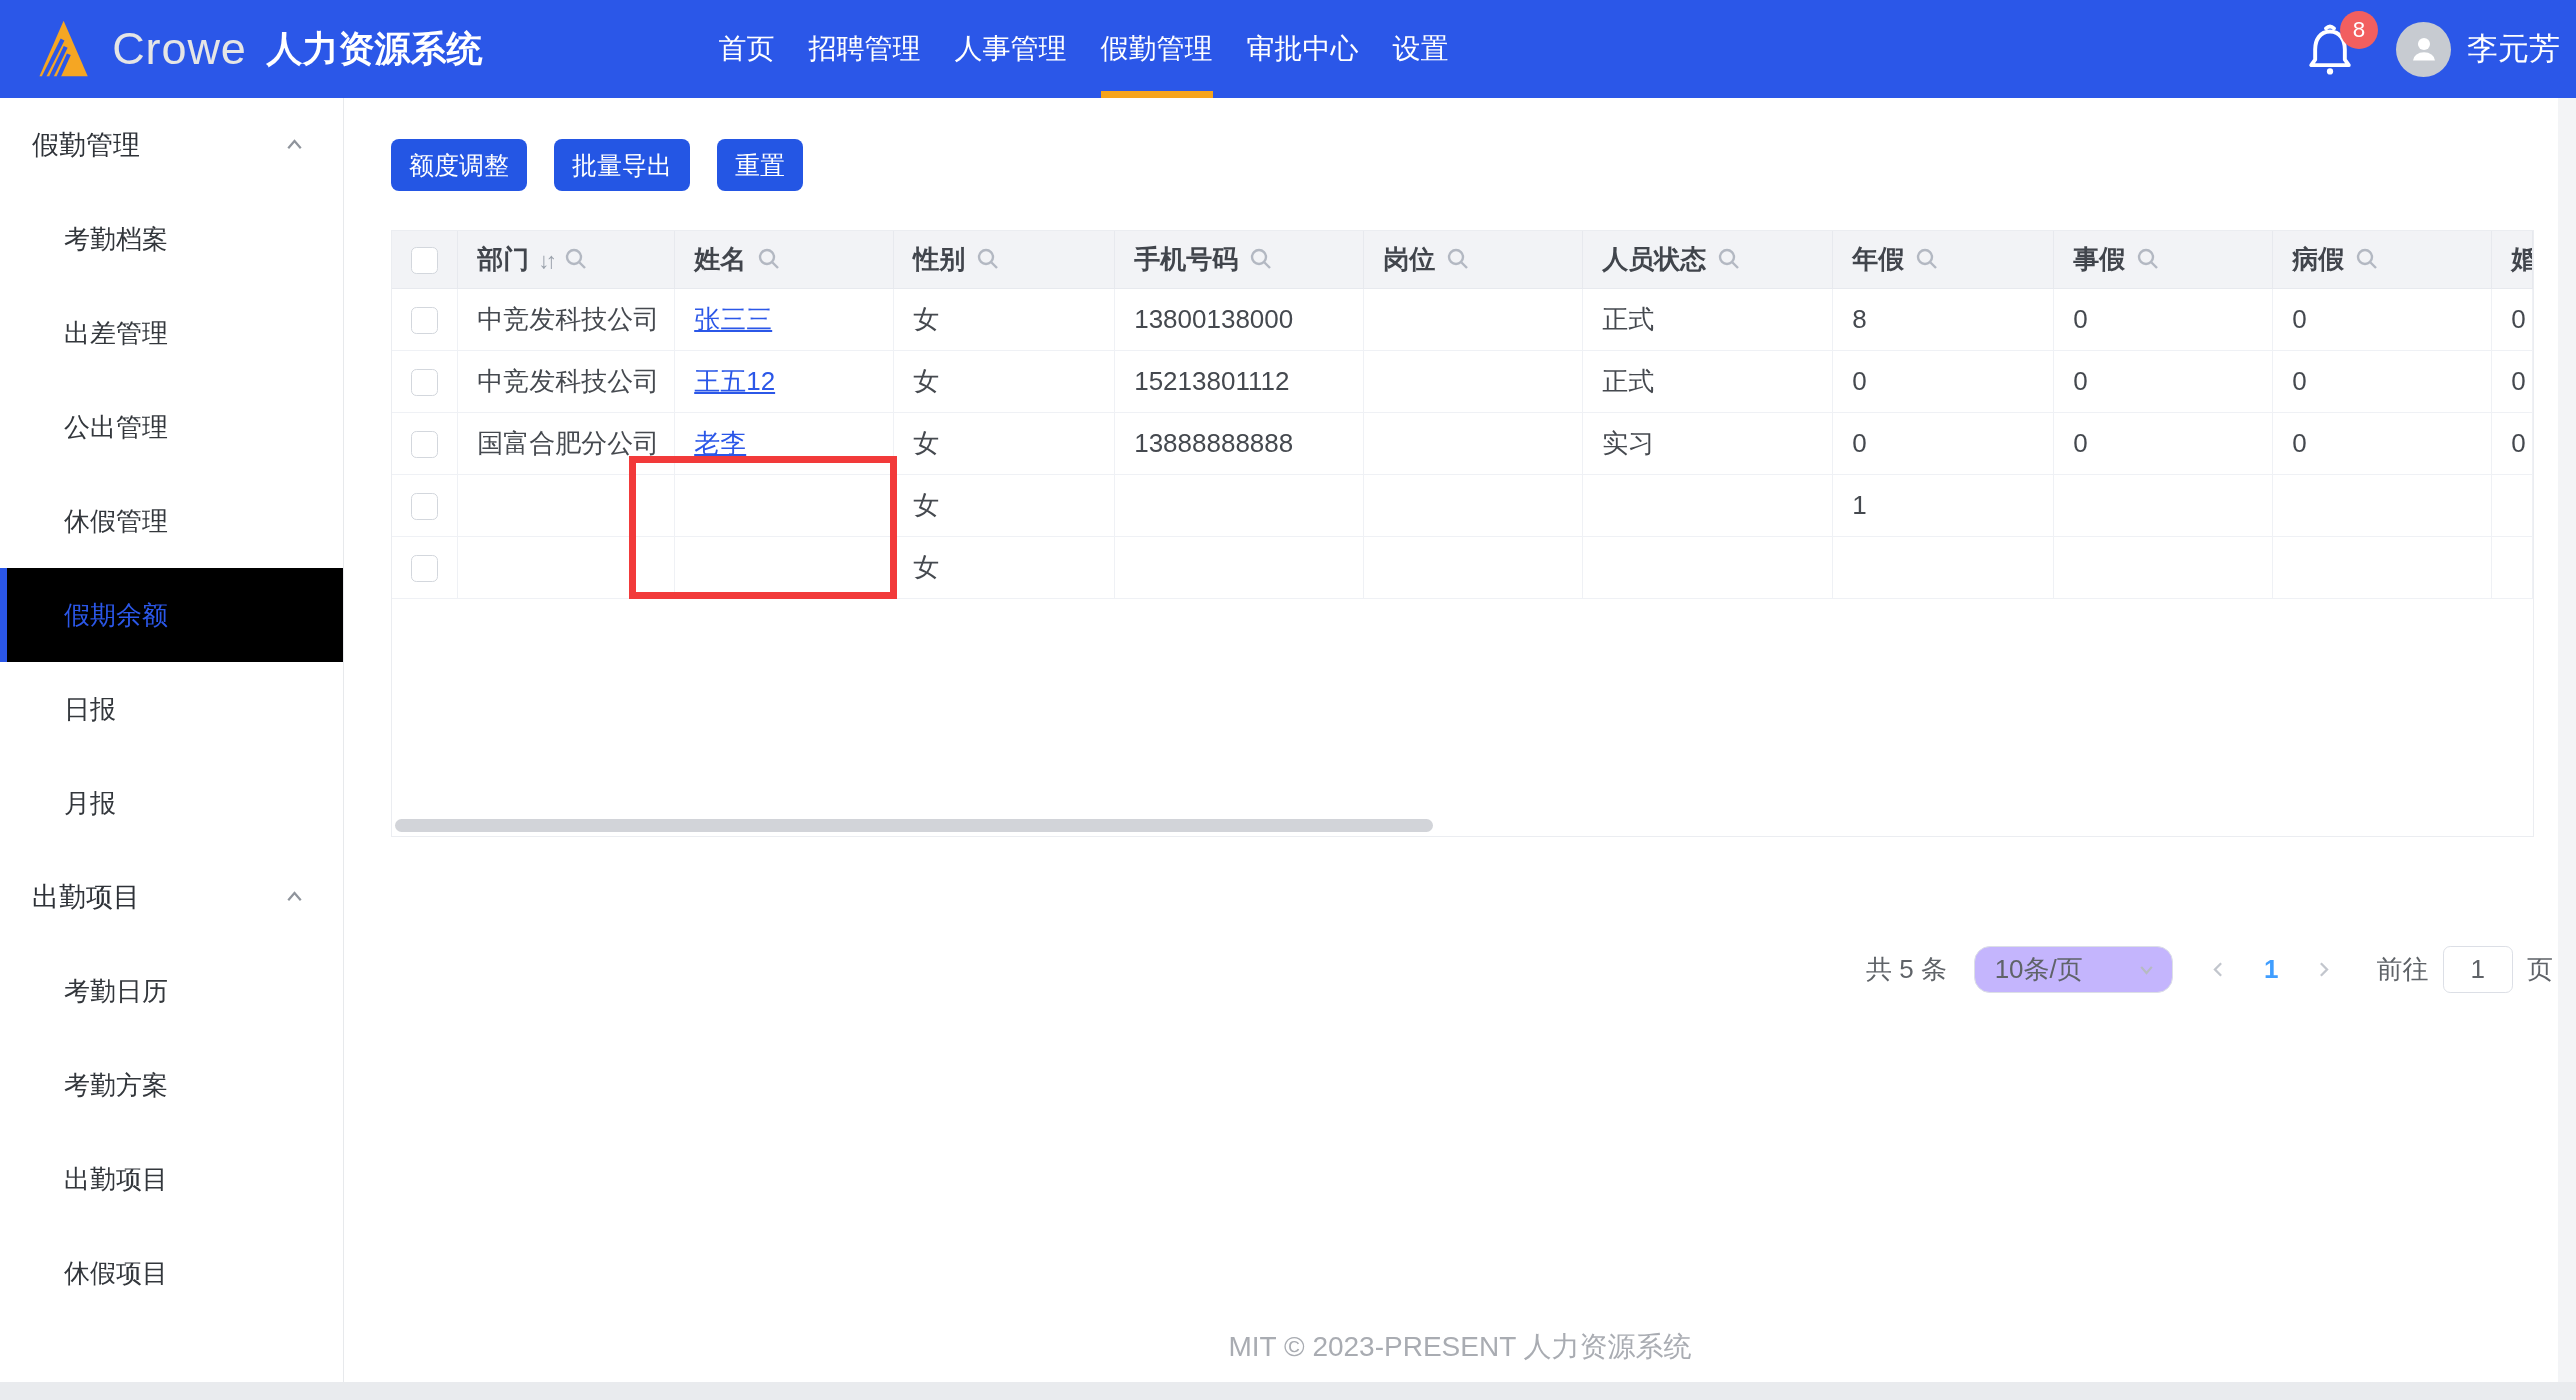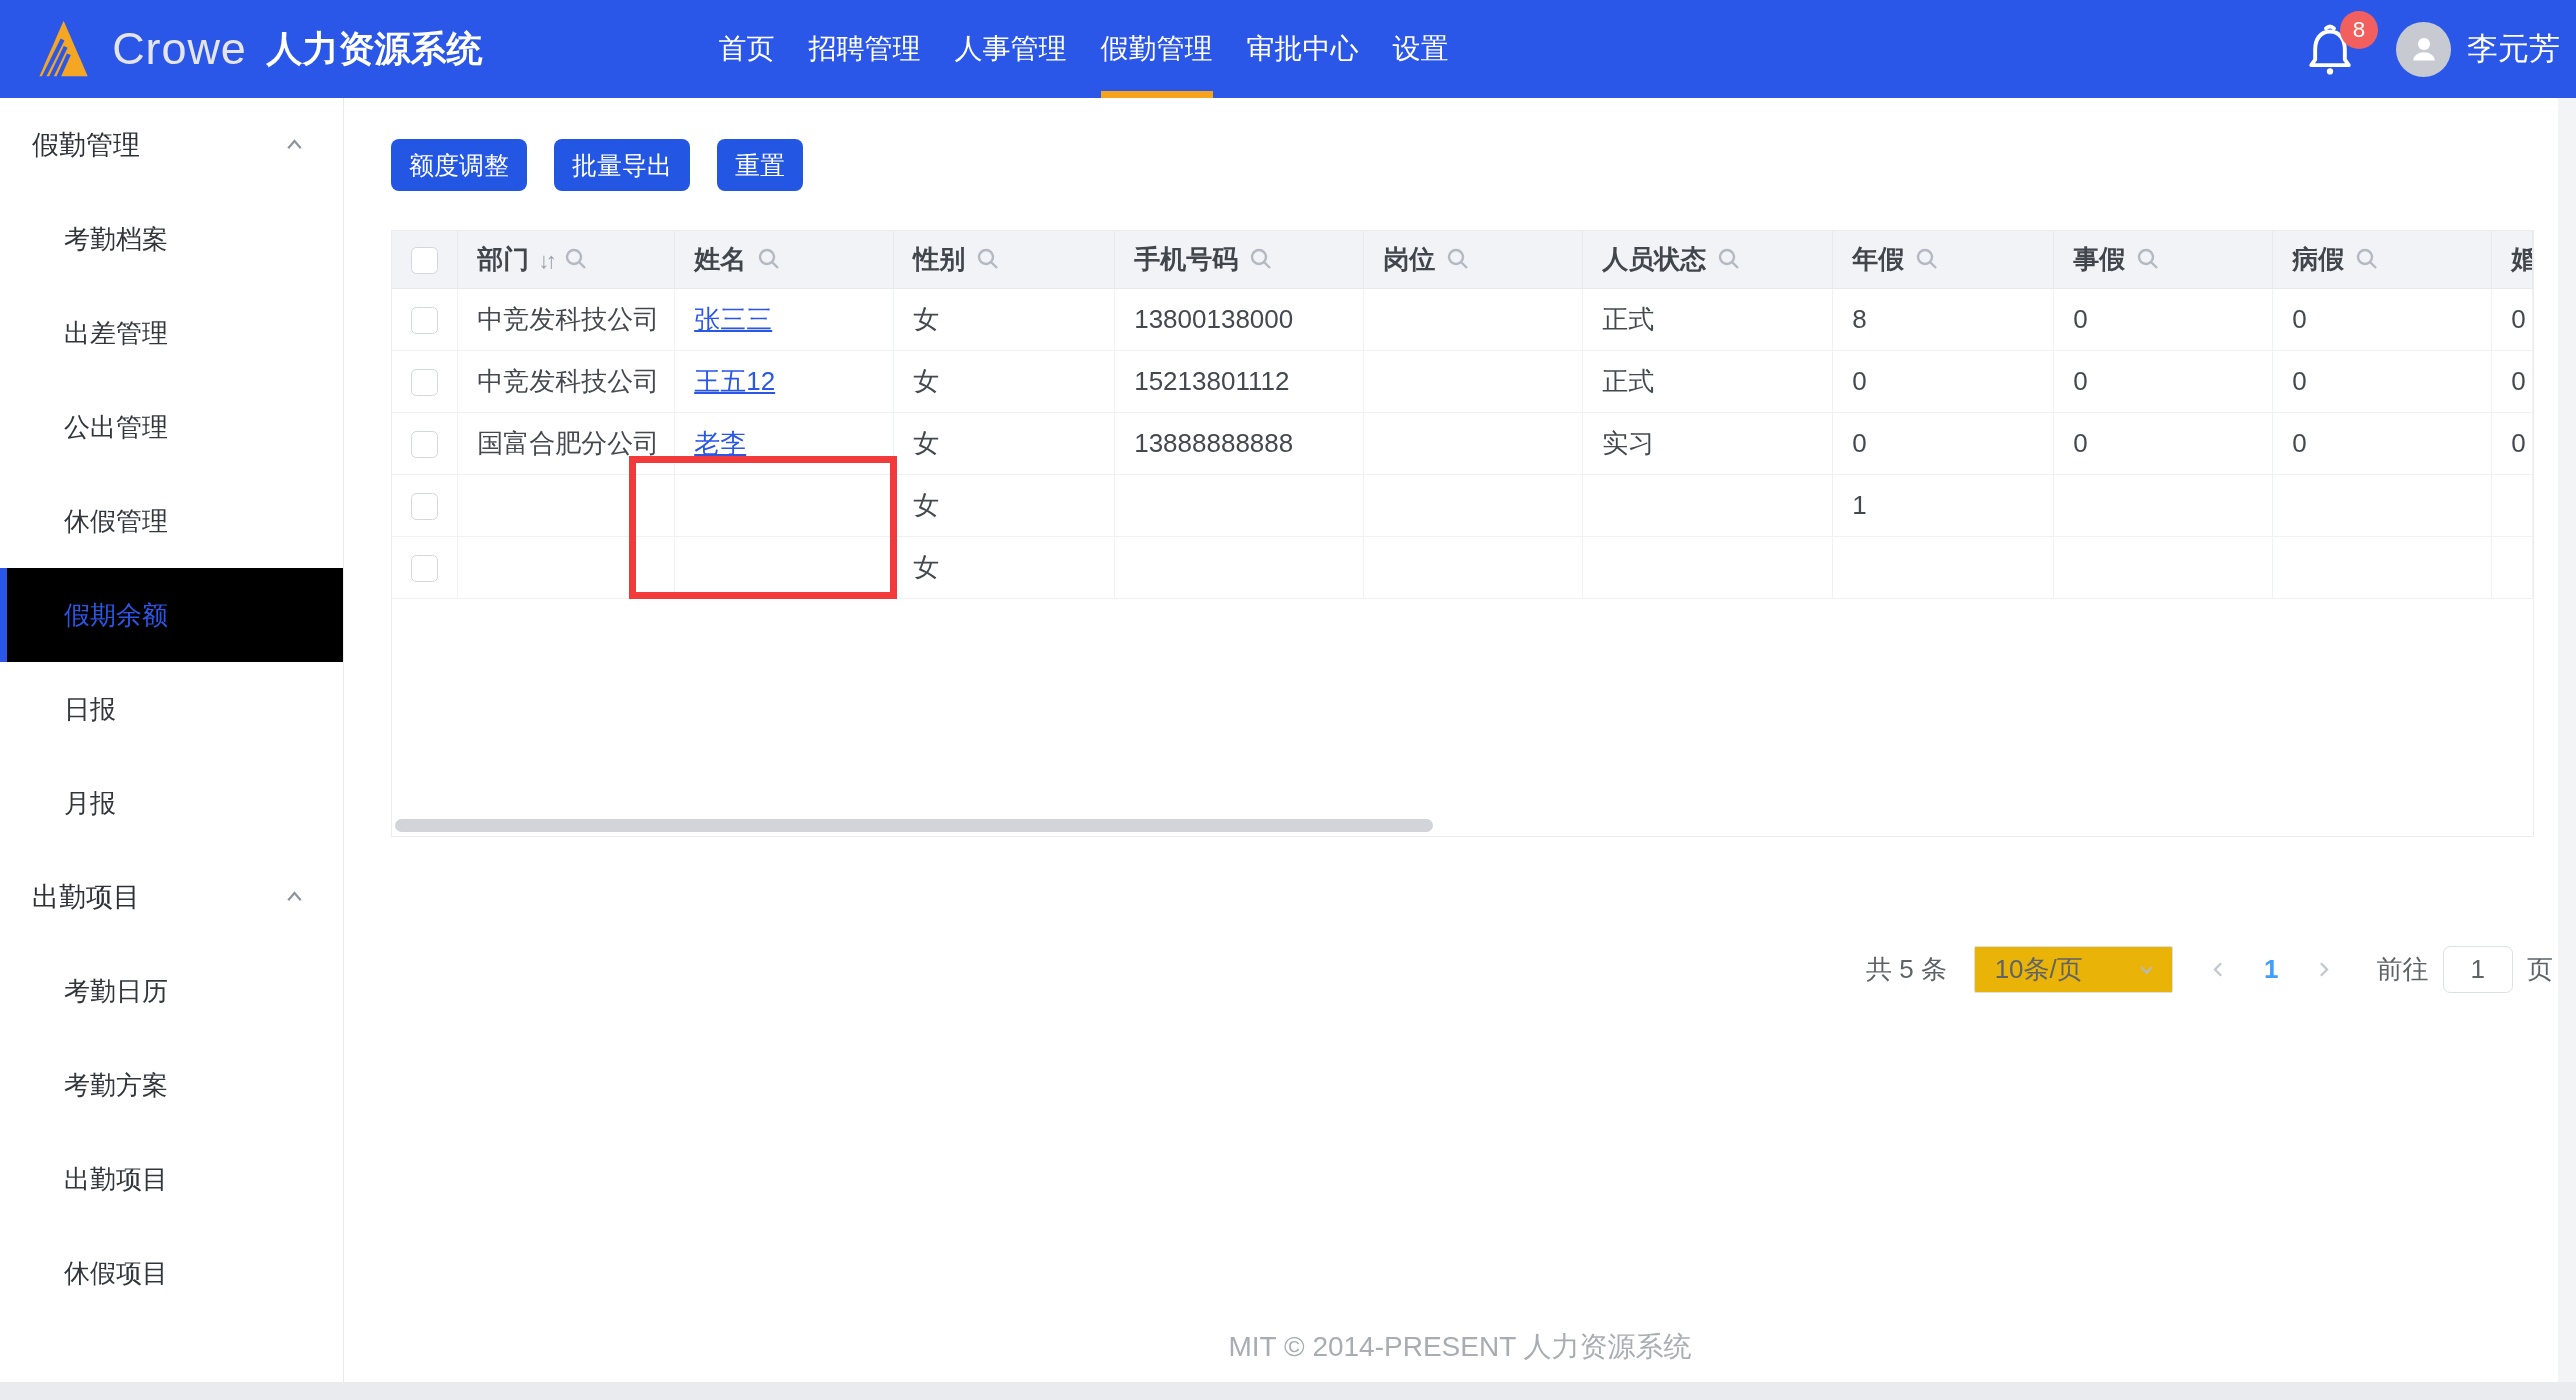--- a/index.html
+++ b/index.html
@@ -57,23 +57,23 @@
   .hscroll-thumb { position:absolute; left:2.7px; bottom:3.6px; width:1038px; height:13.4px;
                    border-radius:7.2px; background:#d2d4d9; cursor:pointer; }
   .red-box { position:absolute; left:285px; top:358px; width:268px; height:143px;
              border:7.2px solid #f23a3a; z-index:6; }
   .red-note { position:absolute; left:709px; top:540px; font-size:34px; color:#f8473e;
               white-space:nowrap; z-index:6; }
   
   .pagination { position:absolute; top:848px; right:23px; height:47px; display:flex;
                 align-items:center; font-size:26px; color:#5f6368; }
   .pg-total { margin-right:27px; white-space:nowrap; }
-  .pg-size { width:199px; height:47px; border:1.8px solid #dcdfe6; border-radius:2px;
+  .pg-size { width:199px; height:47px; border:1.8px solid #dcdfe6; border-radius:16px;
              display:flex; align-items:center; justify-content:space-between;
-             padding:0 14.3px 0 19.7px; cursor:pointer; background:#eab308; white-space:nowrap; }
+             padding:0 14.3px 0 19.7px; cursor:pointer; background:#c4b5fd; white-space:nowrap; }
   .pg-arrow { width:23px; height:23px; margin-left:34px; cursor:pointer; }
   .pg-cur { color:#409eff; font-weight:bold; margin-left:34px; cursor:pointer; }
   .pg-goto { margin-left:41px; white-space:nowrap; }
   .pg-input { width:70px; height:47px; border:1.8px solid #dcdfe6; border-radius:7.2px; margin-left:14.3px;
               text-align:center; font-size:26px; color:#5f6368; outline:none; background:#fff;
               font-family:"Liberation Sans","DejaVu Sans",sans-serif; }
   .pg-page { margin-left:14.3px; }
   .footer { position:absolute; top:1230px; left:0; width:100%; text-align:center;
             font-size:28px; color:#a9acb2; white-space:nowrap; }
   .vscroll { position:absolute; right:0; top:0; width:18px; height:1284px; background:#f3f4f6; }
@@ -301,20 +301,20 @@
         </svg>
         <span class="pg-cur">1</span>
         <svg class="pg-arrow" viewBox="0 0 26 26">
           <polyline points="10,6 17,13 10,20" fill="none" stroke="#c2c6cd" stroke-width="2.6"></polyline>
         </svg>
         <span class="pg-goto">前往</span>
         <input class="pg-input" value="1" style="">
         <span class="pg-page">页</span>
       </div>
 
-      <div class="footer">MIT © 2014-PRESENT 人力资源系统</div>
+      <div class="footer">MIT © 2023-PRESENT 人力资源系统</div>
       <div class="vscroll"></div>
     </main>
   </div>
 
   <div class="bottom-strip"></div>
 </div>
 
 
 </body></html>

